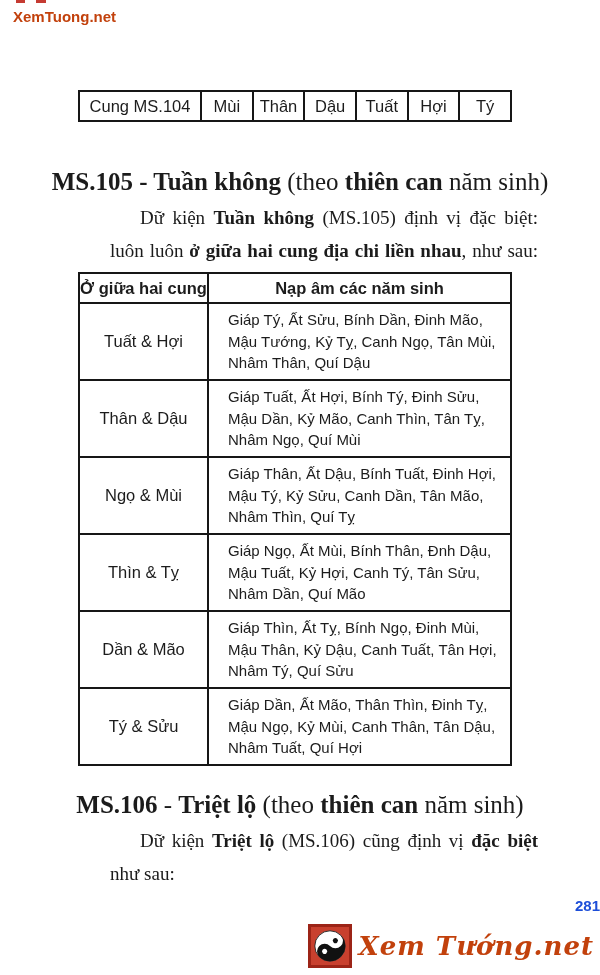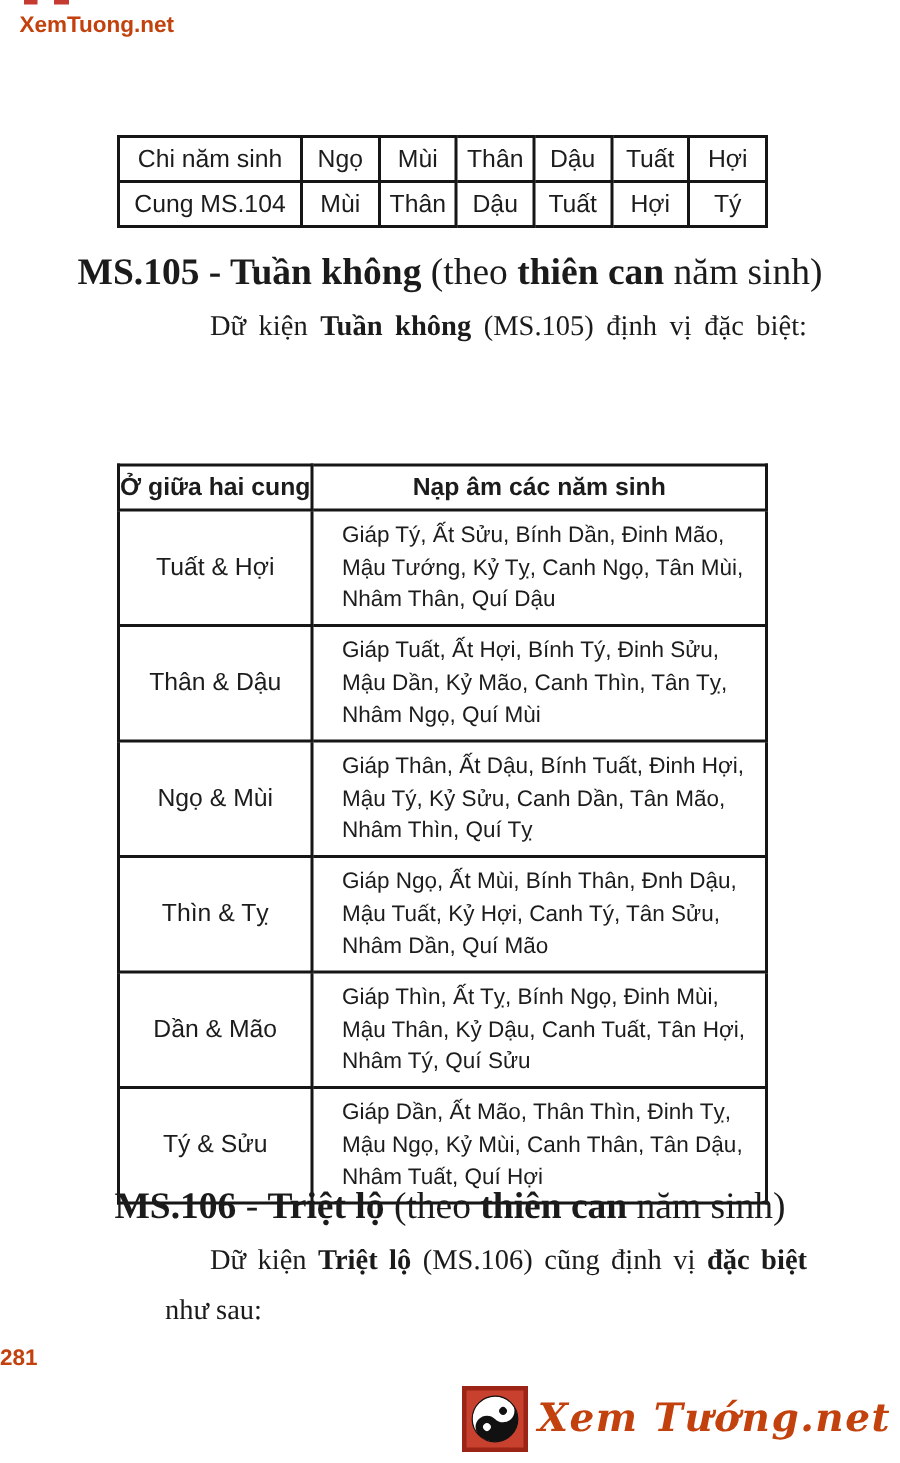--- a/index.html
+++ b/index.html
@@ -41,34 +41,34 @@
   .p105{top:201px;}
   .p106{top:824px;}
   .pline{text-align:justify;text-align-last:justify;margin-left:44px;}
   .pline.noj{text-align-last:left;}
   .pline.indent{text-indent:30px;}
 
   
   .t105{
     position:absolute;left:78px;top:272px;width:434px;
     border-collapse:collapse;table-layout:fixed;
-    font-family:"Liberation Sans","DejaVu Sans",sans-serif;color:#1c1c1c;margin-top:37px;
+    font-family:"Liberation Sans","DejaVu Sans",sans-serif;color:#1c1c1c;
   }
   .t105 td,.t105 th{border:2px solid #161616;padding:0;}
   .t105 th{height:28px;font-size:16.5px;font-weight:bold;text-align:center;}
   .t105 th.c1{width:127px;}
   .t105 td.cung{height:75px;text-align:center;font-size:16.5px;}
   .t105 td.nap{font-size:15px;line-height:21.5px;padding-left:19px;vertical-align:middle;}
   .t105 td.nap span{display:block;}
 
   
   .page-number{
-    position:absolute;left:0;top:897px;width:600px;text-align:left;
+    position:absolute;left:0;top:897px;width:600px;text-align:right;
     font-family:"Liberation Sans","DejaVu Sans",sans-serif;
-    font-size:15px;font-weight:bold;color:#c2410c;
+    font-size:15px;font-weight:bold;color:#1d4ed8;
   }
   .footer-logo{
     position:absolute;right:6px;bottom:7px;
     display:flex;align-items:center;gap:7px;
   }
   .yy-box{
     width:38px;height:38px;background:#c8402e;border:3px solid #9c2417;
     display:flex;align-items:center;justify-content:center;
   }
   .logo-script{
@@ -81,45 +81,37 @@
 </head>
 <body>
 
 <div class="red-artifact ra1"></div>
 <div class="red-artifact ra2"></div>
 
 <a href="#" class="site-link">XemTuong.net</a>
 
 <table class="t104">
   <tbody>
-      <tr>
-    <td class="lbl">Chi năm sinh</td>
-    <td>Ngọ</td>
-    <td>Mùi</td>
-    <td>Thân</td>
-    <td>Dậu</td>
-    <td>Tuất</td>
-    <td>Hợi</td>
-  </tr>
   <tr>
     <td class="lbl">Cung MS.104</td>
     <td>Mùi</td>
     <td>Thân</td>
     <td>Dậu</td>
     <td>Tuất</td>
     <td>Hợi</td>
     <td>Tý</td>
   </tr>
 </tbody>
   </table>
 
 <div class="heading h105"><b>MS.105 - Tuần không </b><span>(theo </span><b>thiên can</b><span> năm sinh)</span></div>
 
 <div class="para p105">
   <div class="pline indent"><span>Dữ kiện </span><b>Tuần không</b><span> (MS.105) định vị đặc biệt:</span></div>
+  <div class="pline"><span>luôn luôn </span><b>ở giữa hai cung địa chi liền nhau</b><span>, như sau:</span></div>
 </div>
 
 <table class="t105">
   <tbody>
       <tr>
     <th class="c1">Ở giữa hai cung</th>
     <th>Nạp âm các năm sinh</th>
   </tr>
   <tr>
     <td class="cung">Tuất &amp; Hợi</td>

